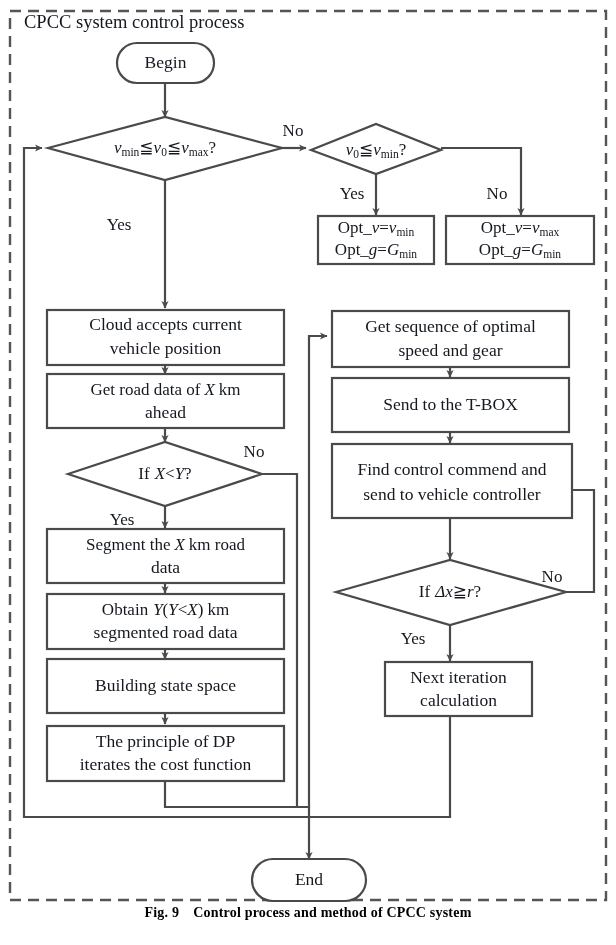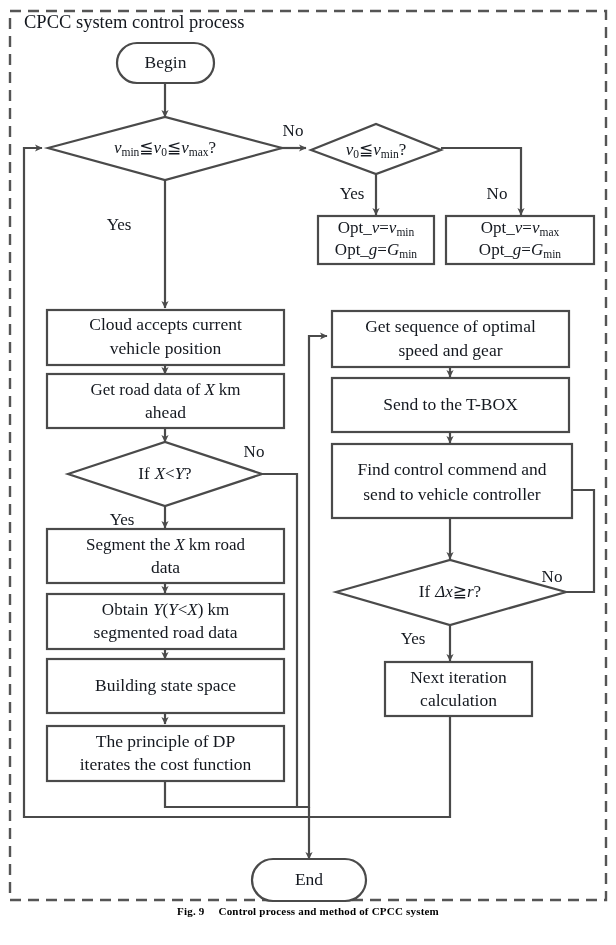--- a/index.html
+++ b/index.html
@@ -19,21 +19,21 @@
   .txt{font-family:"Liberation Serif","DejaVu Serif",serif;font-size:17.5px;fill:#14181f;text-anchor:middle;dominant-baseline:middle;}
   .txt-lab{font-family:"Liberation Serif","DejaVu Serif",serif;font-size:17px;fill:#14181f;text-anchor:middle;}
   .txt-title{font-family:"Liberation Serif","DejaVu Serif",serif;font-size:18.5px;fill:#14181f;text-anchor:start;}
   .txt-d{font-family:"Liberation Serif","DejaVu Serif",serif;font-size:17px;fill:#14181f;text-anchor:middle;dominant-baseline:middle;}
   .it{font-style:italic;}
   .sub{font-size:11.5px;}
   .caption{
     position:absolute;left:0;top:905px;width:616px;
     text-align:center;
     font-family:"Liberation Serif","DejaVu Serif",serif;
-    font-weight:bold;font-size:11px;color:#000;
+    font-weight:bold;font-size:14px;color:#000;
     letter-spacing:.2px;
   }
   .caption .gap{display:inline-block;width:14px;}
 </style>
 </head>
 <body>
 
 <div id="stage">
 
   <svg id="flow" viewBox="0 0 616 945">

